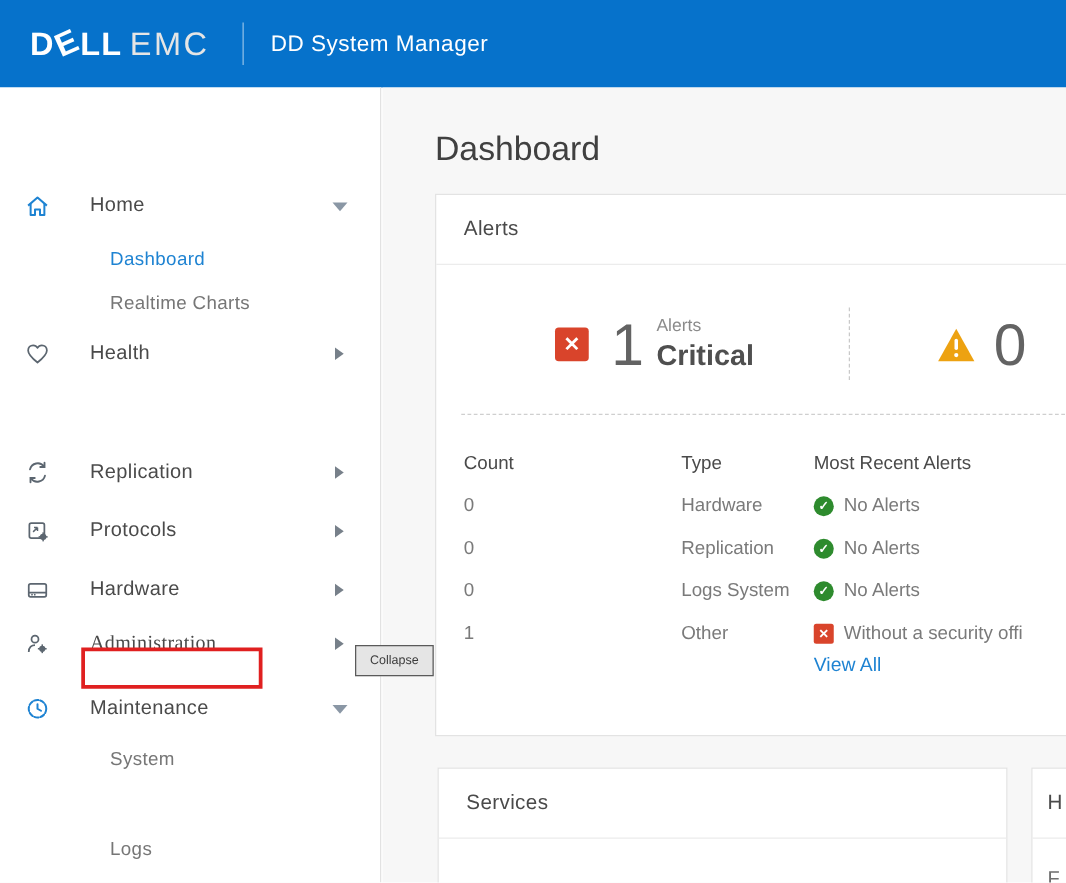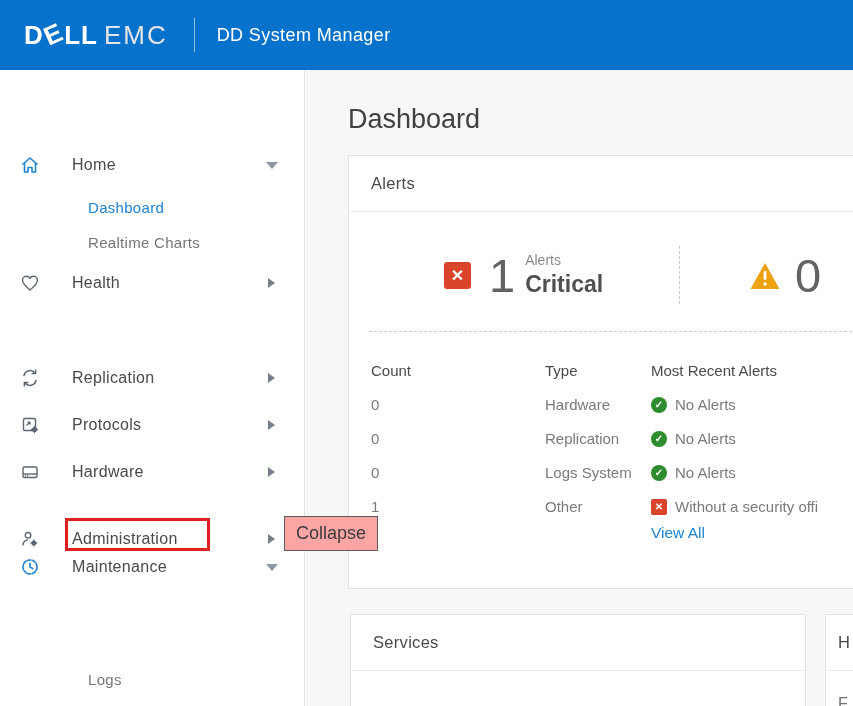--- a/index.html
+++ b/index.html
@@ -21,21 +21,21 @@
   .nav-icon { position:absolute; left:20px; width:20px; height:20px; display:flex; align-items:center; justify-content:center; }
   .nav-label { position:absolute; left:72px; font-size:16px; color:#4a4a4a; letter-spacing:0.3px; }
   .nav-sub-label { position:absolute; left:88px; font-size:15px; color:#767676; letter-spacing:0.3px; }
   .nav-sub-label.active { color:#1e83d2; }
   .tri-down { position:absolute; left:266px; width:0; height:0; border-left:6px solid transparent; border-right:6px solid transparent; border-top:7px solid #8a97a5; }
   .tri-right { position:absolute; left:268px; width:0; height:0; border-top:5px solid transparent; border-bottom:5px solid transparent; border-left:7px solid #77808a; }
 
   .highlight-box { position:absolute; left:65px; top:448px; width:145px; height:33px; border:3px solid #e02020; z-index:5; }
 
   
-  .tooltip { position:absolute; left:284px; top:516px; z-index:10; background:#fca5a5; border:1px solid #5a5a5a; padding:6px 11px; font-size:18px; color:#3c3c3c; }
+  .tooltip { position:absolute; left:284px; top:516px; z-index:10; background:#e5e5e5; border:1px solid #5a5a5a; padding:6px 11px; font-size:10px; color:#3c3c3c; }
 
   
   .main { position:absolute; left:306px; top:70px; width:547px; height:636px; background:#f7f7f7; }
   .page-title { position:absolute; left:42px; top:34px; font-size:27px; color:#404040; font-weight:normal; }
 
   .card { position:absolute; background:#fff; border:1px solid #e3e3e3; }
   .card-header { height:56px; border-bottom:1px solid #ececec; display:flex; align-items:center; padding-left:22px; font-size:16.5px; color:#4a4a4a; letter-spacing:0.3px; }
 
   .alerts-card { left:42px; top:85px; width:620px; height:434px; }
 
@@ -150,21 +150,21 @@
           <rect x="3" y="5" width="14" height="10.5" rx="1.5"></rect>
           <path d="M3 12 H17"></path>
           <circle cx="5.6" cy="13.7" r="0.7" fill="#5c6670" stroke="none"></circle>
           <circle cx="7.8" cy="13.7" r="0.7" fill="#5c6670" stroke="none"></circle>
         </svg>
     </span>
     <span class="nav-label">Hardware</span>
     <span class="tri-right"></span>
   </div>
 
-  <div class="nav-item" style="top:456px;">
+  <div class="nav-item" style="top:432px;font-family:Liberation Serif, serif;">
     <span class="nav-icon">
       <svg width="20" height="20" viewBox="0 0 20 20" fill="none" stroke="#5c6670" stroke-width="1.4">
           <circle cx="8" cy="6.3" r="2.8"></circle>
           <path d="M3 16.5 C3 12.8 5.4 11 8 11"></path>
           <g fill="#5c6670" stroke="none">
             <circle cx="13.8" cy="14" r="2.5"></circle>
             <rect x="13.2" y="10.5" width="1.2" height="1.5"></rect>
             <rect x="13.2" y="16" width="1.2" height="1.5"></rect>
             <rect x="10.3" y="13.4" width="1.5" height="1.2"></rect>
             <rect x="15.8" y="13.4" width="1.5" height="1.2"></rect>
@@ -179,20 +179,23 @@
     <span class="nav-icon">
       <svg width="20" height="20" viewBox="0 0 20 20" fill="none" stroke="#1e83d2" stroke-width="1.6" stroke-linecap="round">
           <circle cx="10" cy="10" r="7" stroke-dasharray="3.5 1.5"></circle>
           <path d="M10 6.3 V10 L12.8 11.6"></path>
         </svg>
     </span>
     <span class="nav-label">Maintenance</span>
     <span class="tri-down"></span>
   </div>
 
+  <div class="nav-item" style="top:524px;">
+    <span class="nav-sub-label">System</span>
+  </div>
   <div class="nav-item" style="top:596px;">
     <span class="nav-sub-label">Logs</span>
   </div>
   <div class="nav-item" style="top:632px;">
     
   </div>
 
   <div class="highlight-box"></div>
 </div>
 

